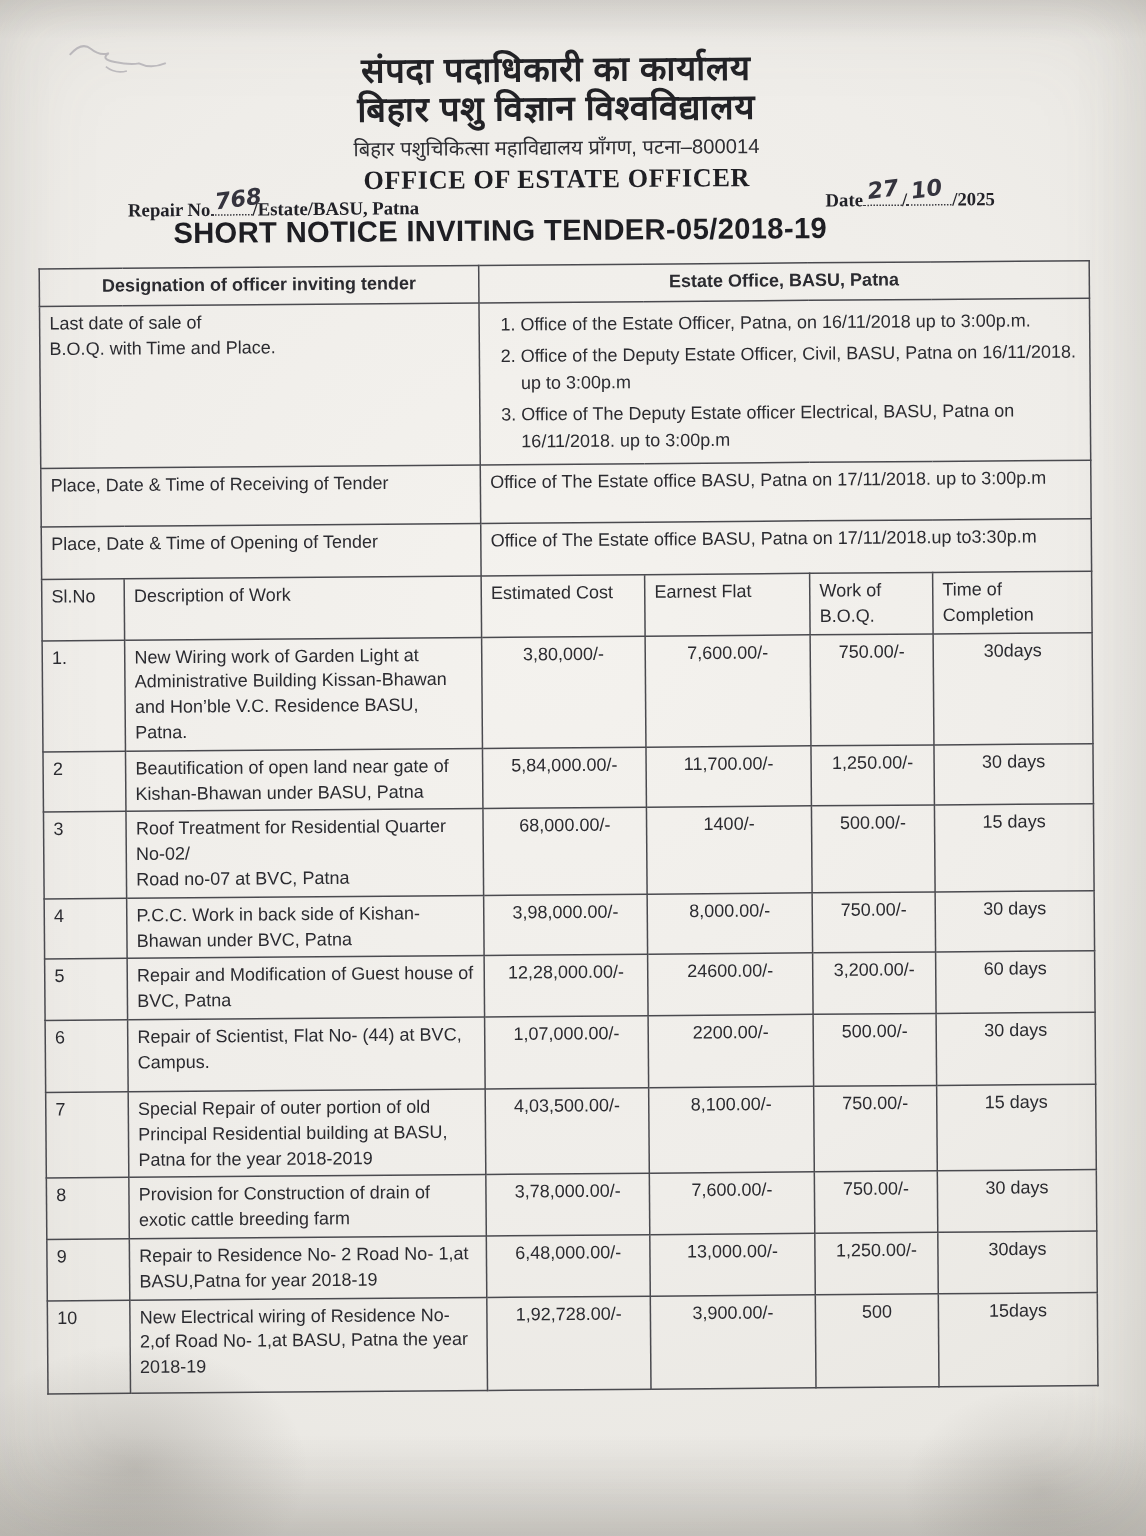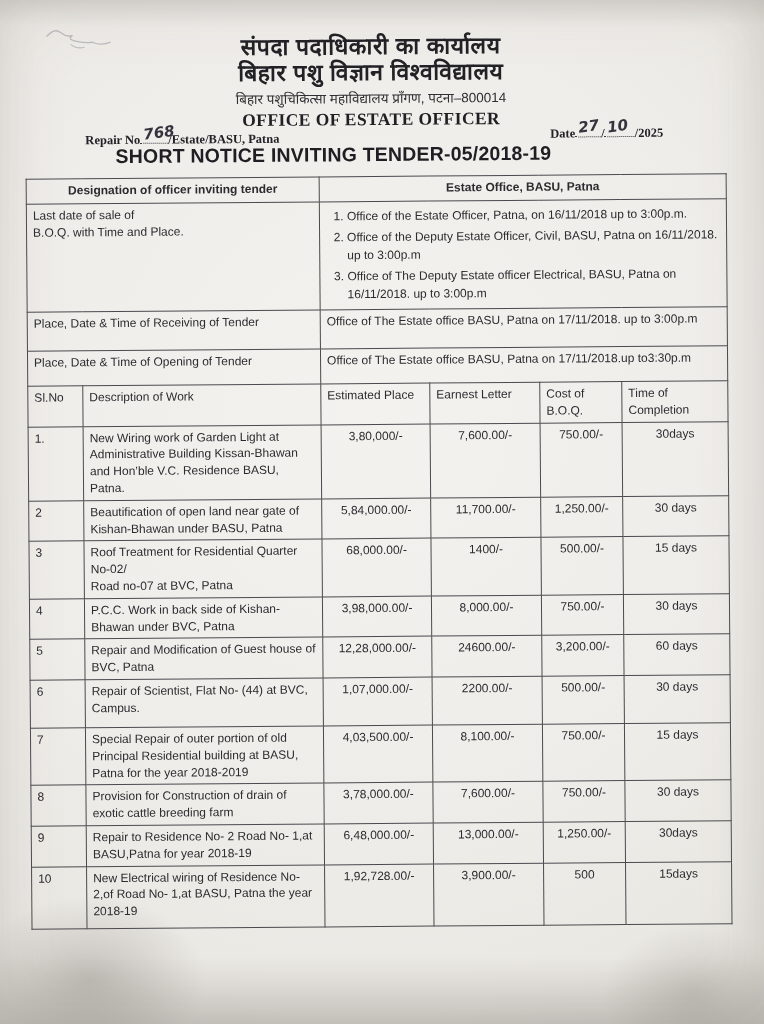--- a/index.html
+++ b/index.html
@@ -109,23 +109,23 @@
           <td colspan="2">Place, Date &amp; Time of Receiving of Tender</td>
           <td colspan="4">Office of The Estate office BASU, Patna on 17/11/2018. up to 3:00p.m</td>
         </tr>
         <tr style="height:35px">
           <td colspan="2">Place, Date &amp; Time of Opening of Tender</td>
           <td colspan="4">Office of The Estate office BASU, Patna on 17/11/2018.up to3:30p.m</td>
         </tr>
         <tr style="height:33px">
           <td class="hcell">Sl.No</td>
           <td class="hcell">Description of Work</td>
-          <td class="hcell">Estimated Place</td>
-          <td class="hcell">Earnest Letter</td>
-          <td class="hcell">Cost of
+          <td class="hcell">Estimated Cost</td>
+          <td class="hcell">Earnest Flat</td>
+          <td class="hcell">Work of
 B.O.Q.</td>
           <td class="hcell">Time of
 Completion</td>
         </tr>
 
         <tr style="height:71px">
           <td class="sl">1.</td>
           <td class="desc">New Wiring work of Garden Light at Administrative Building Kissan-Bhawan and Hon’ble V.C. Residence BASU, Patna.</td>
           <td class="num">3,80,000/-</td>
           <td class="num">7,600.00/-</td>

